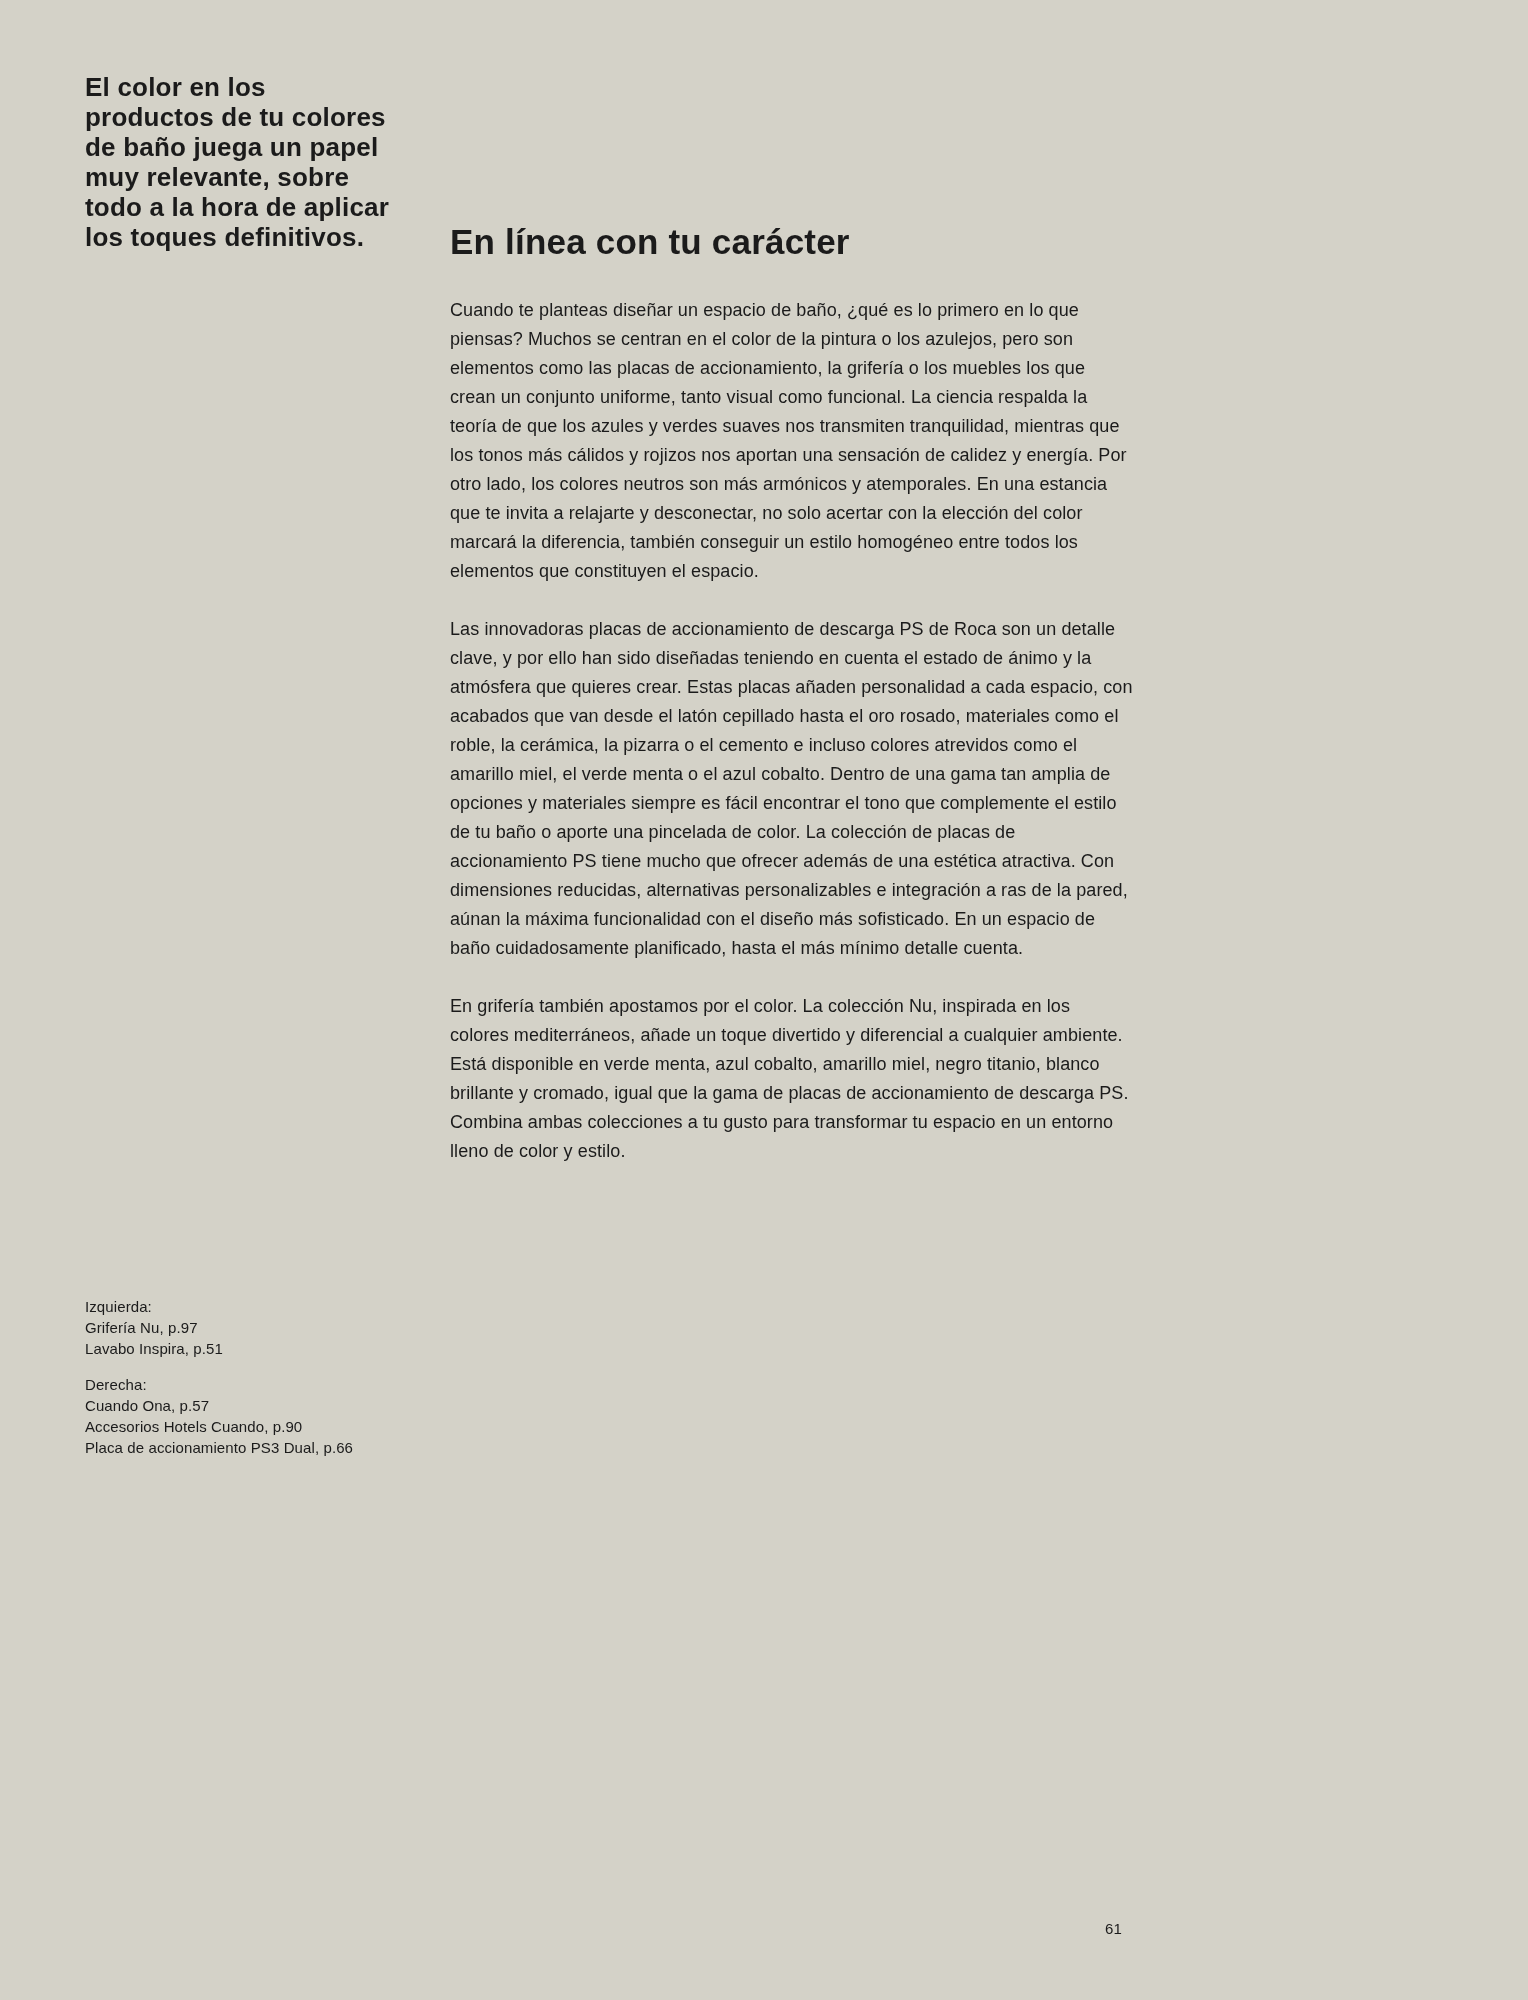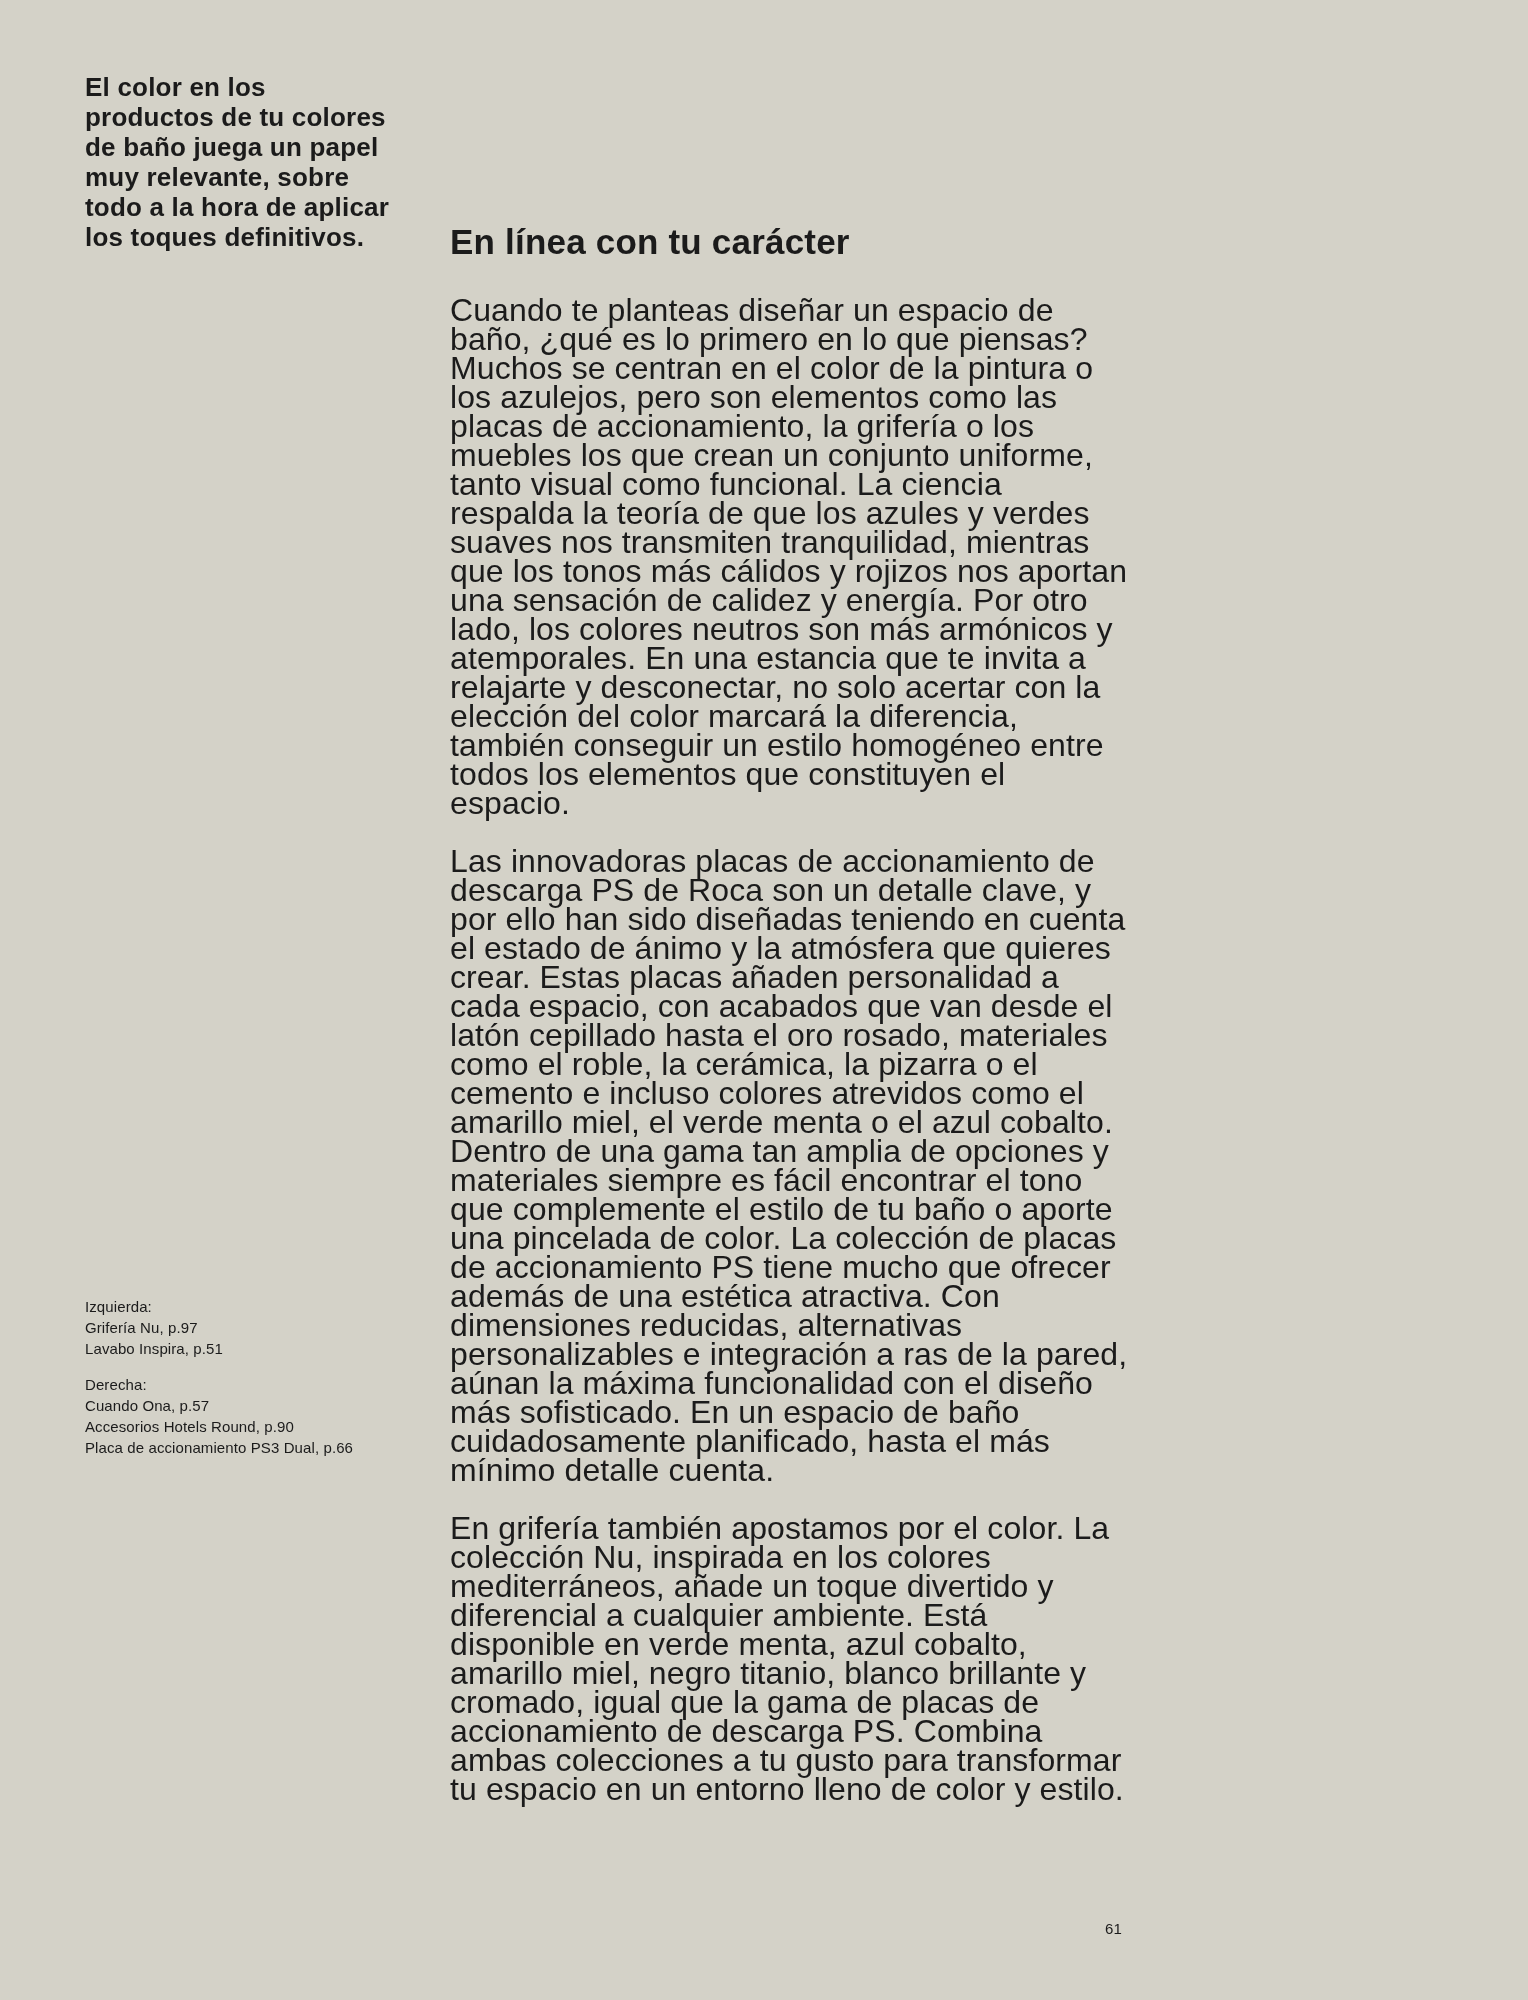--- a/index.html
+++ b/index.html
@@ -36,21 +36,21 @@
     }
     .article-title {
       margin: 0 0 34px 0;
       font-size: 35px;
       line-height: 40px;
       font-weight: bold;
       letter-spacing: 0.2px;
     }
     .article-paragraph {
       margin: 0 12px 29px 0;
-      font-size: 32px;
+      font-size: 18px;
       line-height: 29px;
       font-weight: normal;
       letter-spacing: 0.1px;
     }
     .article-paragraph:last-child {
       margin-bottom: 0;
     }
 
     .captions {
       position: absolute;
@@ -97,18 +97,18 @@
 
 <div class="captions">
   <div class="caption-block">
     <span class="caption-label">Izquierda:</span>
     <span class="caption-line">Grifería Nu, p.97</span>
     <span class="caption-line">Lavabo Inspira, p.51</span>
   </div>
   <div class="caption-block">
     <span class="caption-label">Derecha:</span>
     <span class="caption-line">Cuando Ona, p.57</span>
-    <span class="caption-line">Accesorios Hotels Round, p.90</span>
+    <span class="caption-line">Accesorios Hotels Cuando, p.90</span>
     <span class="caption-line">Placa de accionamiento PS3 Dual, p.66</span>
   </div>
 </div>
 
 <div class="page-number">61</div>
 
 </body></html>

